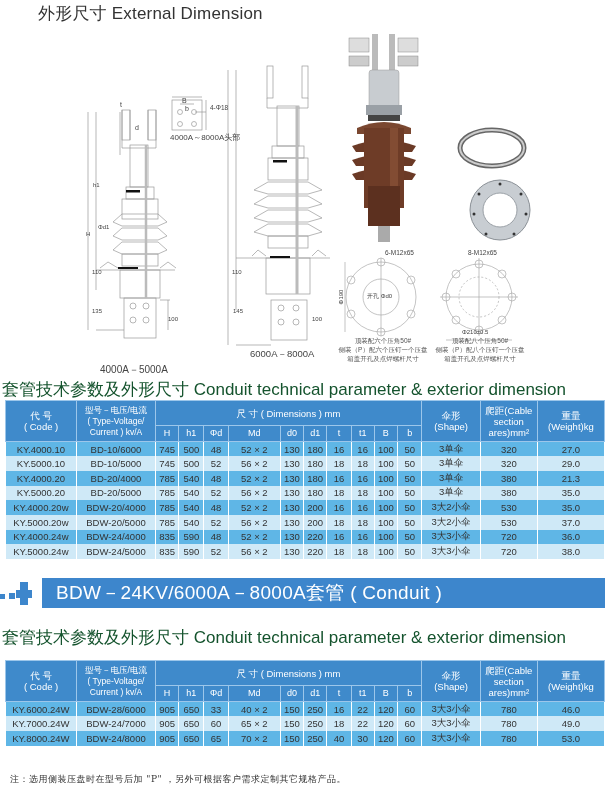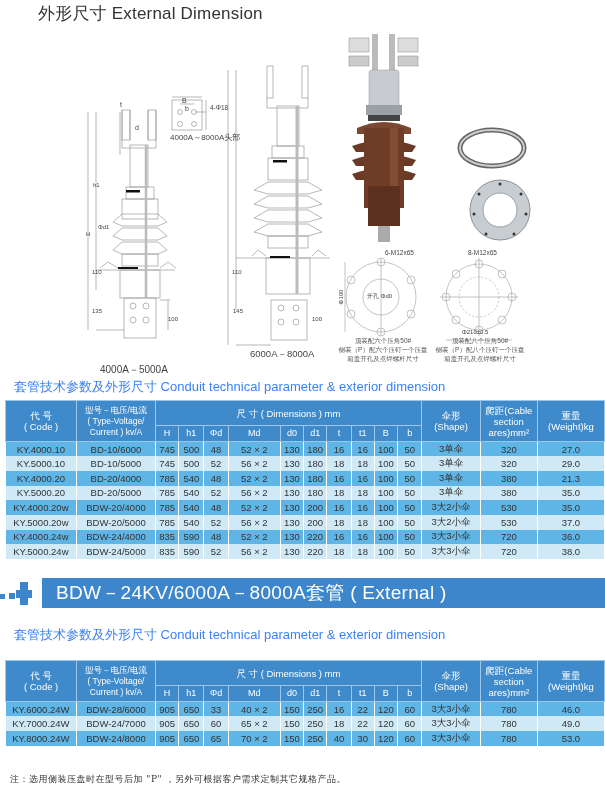--- a/index.html
+++ b/index.html
@@ -6,21 +6,21 @@
   html, body { width: 605px; height: 794px; background: #ffffff; overflow: hidden; }
   body { font-family: "Liberation Sans", "DejaVu Sans", sans-serif; color: #333; position: relative; }
 
   .page-title { position: absolute; left: 38px; top: 2px; font-size: 17px; color: #333; letter-spacing: 0.2px; }
 
   
   .drawings { position: absolute; left: 0; top: 26px; width: 605px; height: 340px; }
   .draw-label { position: absolute; font-size: 9px; color: #444; }
   .note-label { position: absolute; font-size: 6.5px; color: #555; line-height: 9px; text-align: center; }
 
-  .section-heading { position: absolute; left: 14px; font-size: 13px; color: #3b82f6; white-space: nowrap; }
+  .section-heading { position: absolute; left: 2px; font-size: 17px; color: #14532d; white-space: nowrap; }
 
   table.spec { position: absolute; left: 5px; width: 600px; border-collapse: collapse; table-layout: fixed; font-size: 9.5px; }
   table.spec th { background: #3f8acb; color: #fff; font-weight: normal; border: 1px solid #9cc6ea; text-align: center; line-height: 11px; }
   table.spec td { text-align: center; color: #333; height: 14.7px; border-right: 1px solid #ffffff; padding: 0; white-space: nowrap; }
   table.spec tr.odd td { background: #5fb6e6; }
   table.spec tr.even td { background: #cfe9f7; }
   th.sub { height: 16px; font-size: 9px; }
 
   .banner { position: absolute; left: 42px; top: 578px; width: 563px; height: 30px; background: #3d86cc; color: #fff; font-size: 19px; line-height: 30px; padding-left: 14px; letter-spacing: 0.3px; }
   .banner-icon { position: absolute; left: 0; top: 580px; width: 36px; height: 26px; }
@@ -407,21 +407,21 @@
     </tbody>
 </table>
 
 <svg class="banner-icon" viewBox="0 0 36 26">
   <rect x="0" y="14" width="5" height="5" fill="#3d86cc"></rect>
   <rect x="9" y="13" width="6" height="6" fill="#3d86cc"></rect>
   <rect x="20" y="2" width="8" height="8" fill="#3d86cc"></rect>
   <rect x="16" y="10" width="16" height="8" fill="#3d86cc"></rect>
   <rect x="20" y="18" width="8" height="7" fill="#3d86cc"></rect>
 </svg>
-<div class="banner">BDW－24KV/6000A－8000A套管 ( External )</div>
+<div class="banner">BDW－24KV/6000A－8000A套管 ( Conduit )</div>
 
 <div class="section-heading" style="top:626px;">套管技术参数及外形尺寸  Conduit technical parameter &amp; exterior dimension</div>
 
 <table class="spec" style="top:660px;">
   <colgroup>
     <col style="width:69px">
       <col style="width:76px">
     <col style="width:23px">
       <col style="width:24px">
       <col style="width:24px">

